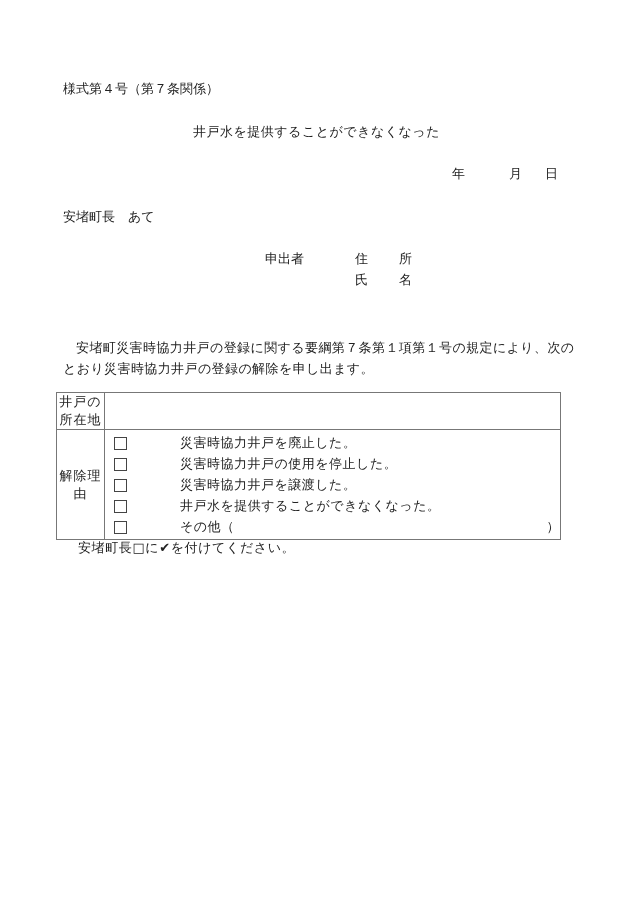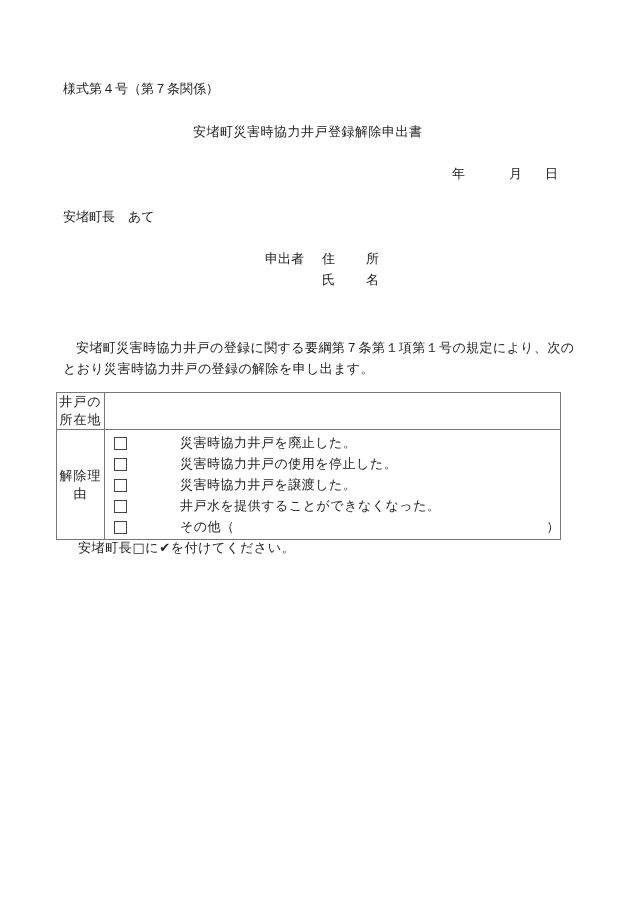--- a/index.html
+++ b/index.html
@@ -12,21 +12,21 @@
     color: #222222;
     font-size: 13px;
   }
   .abs { position: absolute; white-space: nowrap; line-height: 16px; }
   #form-number { left: 63px; top: 81px; }
   #doc-title { left: 193px; top: 124px; letter-spacing: 0.5px; }
   #date-line { left: 452px; top: 166px; }
   #date-line span { display: inline-block; }
   #addressee { left: 63px; top: 209px; text-align: center; }
   #applicant-block { left: 265px; top: 251px; }
-  .app-row { height: 21px; display: flex; }
+  .app-row { height: 21px; display: flex; gap: 33px; }
   .app-label { width: 57px; }
   .app-field { width: 57px; display: flex; justify-content: space-between; }
   #body-text { left: 63px; top: 337px; width: 520px; white-space: normal; line-height: 21px; text-indent: 13px; letter-spacing: 0.4px;}
   #form-table {
     position: absolute; left: 56px; top: 392px;
     width: 505px;
     border-collapse: collapse;
     border: 1.5px solid #777;
   }
   #form-table td {
@@ -40,21 +40,21 @@
   .reason-item { height: 21px; line-height: 21px; display: flex; letter-spacing: 0.5px; gap: 44px; }
   .checkbox { width: 11px; height: 11px; border: 1px solid #444; margin: 5px 9px 0 2px; flex: none; }
   .other-line { display: flex; width: 380px; justify-content: space-between; }
   #note { left: 78px; top: 540px; letter-spacing: 0.6px; }
 </style>
 </head>
 <body>
 
 <div class="abs" id="form-number">様式第４号（第７条関係）</div>
 
-<div class="abs" id="doc-title">安堵町災害時協力井戸登録解除申出書</div>
+<div class="abs" id="doc-title">井戸水を提供することができなくなった</div>
 
 <div class="abs" id="date-line">
   <span style="width:57px">年</span><span style="width:36px">月</span><span>日</span>
 </div>
 
 <div class="abs" id="addressee">安堵町長　あて</div>
 
 <div class="abs" id="applicant-block">
   <div class="app-row">
     <div class="app-label">申出者</div>

